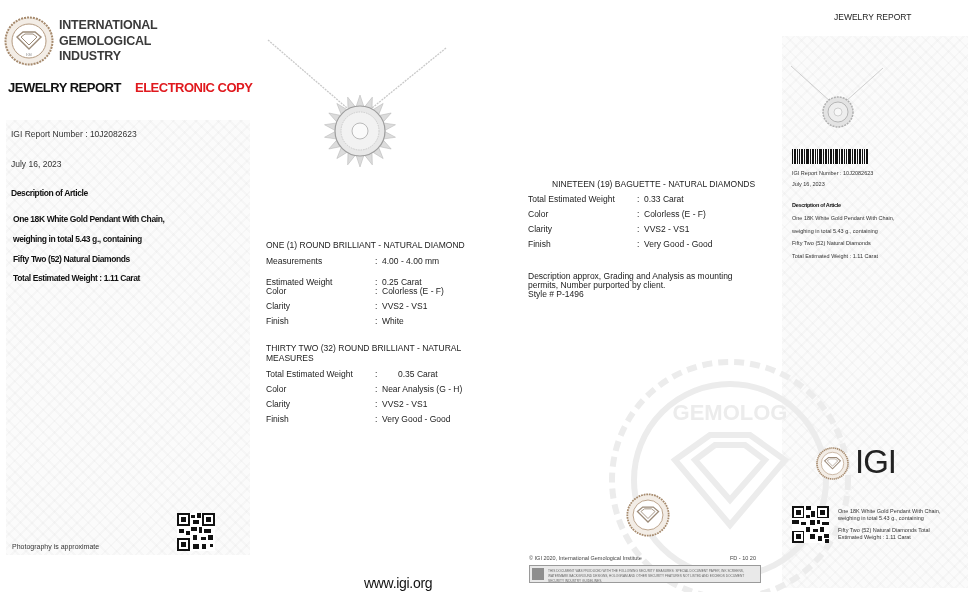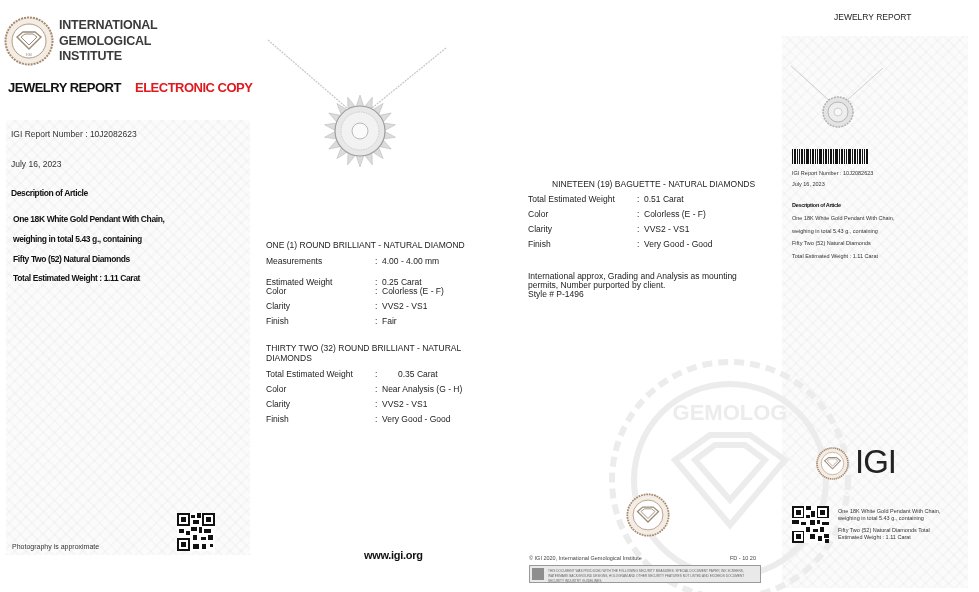--- a/index.html
+++ b/index.html
@@ -19,21 +19,21 @@
     #seal-top { left: 4px; top: 16px; width: 50px; height: 50px; }
     #inst-name { left: 59px; top: 18px; font-size: 12.5px; font-weight: bold; line-height: 15.5px; color: #3a3a3a; letter-spacing: -0.2px; }
     #jr-title { left: 8px; top: 80px; font-size: 13px; font-weight: bold; color: #111; letter-spacing: -0.5px; }
     #ecopy { left: 135px; top: 80px; font-size: 13px; font-weight: bold; color: #e0191e; letter-spacing: -0.5px; }
     #report-num { left: 11px; top: 129px; font-size: 8.5px; color: #333; }
     #report-date { left: 11px; top: 159px; font-size: 8.5px; color: #333; }
     #desc-title { left: 11px; top: 188px; font-size: 8.5px; font-weight: bold; color: #111; letter-spacing: -0.4px; }
     .desc-line { left: 13px; font-size: 8.5px; font-weight: bold; color: #111; letter-spacing: -0.4px; }
     #photo-note { left: 12px; top: 543px; font-size: 7px; color: #333; }
     #qr-left { left: 177px; top: 513px; width: 38px; height: 38px; }
-    #website { left: 364px; top: 549px; font-size: 11px; font-weight: bold; color: #111; letter-spacing: -0.3px; }
+    #website { left: 364px; top: 575px; font-size: 14px; font-weight: normal; color: #111; letter-spacing: -0.3px; }
 
     
     #necklace-main { left: 262px; top: 36px; width: 190px; height: 135px; }
     .sec-title { font-size: 8.5px; color: #222; line-height: 10px; }
     .kv-row { position: absolute; font-size: 8.5px; color: #222; height: 12px; white-space: nowrap; }
     .kv-row .k { position: absolute; left: 0; }
     .kv-row .c { position: absolute; }
     .kv-row .v { position: absolute; }
 
     
@@ -76,21 +76,21 @@
 <svg id="seal-top" class="abs" viewBox="0 0 50 50">
   <circle cx="25" cy="25" r="23.5" fill="#f3ede6" stroke="#a68a6d" stroke-width="2" stroke-dasharray="2 1"></circle>
   <circle cx="25" cy="25" r="17" fill="#fff" stroke="#b49a80" stroke-width="1"></circle>
   <path d="M13 21 L19 16 L31 16 L37 21 L25 33 Z" fill="none" stroke="#9b8a78" stroke-width="1.4"></path>
   <path d="M17 21 L21 18 L29 18 L33 21 L25 29 Z" fill="none" stroke="#9b8a78" stroke-width="1"></path>
   <text x="25" y="40" text-anchor="middle" font-size="4" fill="#777" font-family="Liberation Sans, sans-serif">IGI</text>
 </svg>
 <div id="inst-name" class="abs">
   <div>INTERNATIONAL</div>
   <div>GEMOLOGICAL</div>
-  <div>INSTITUTE</div>
+  <div>INDUSTRY</div>
 </div>
 <div id="jr-title" class="abs">JEWELRY REPORT</div>
 <div id="ecopy" class="abs">ELECTRONIC COPY</div>
 
 <div id="report-num" class="abs">IGI Report Number : 10J2082623</div>
 <div id="report-date" class="abs">July 16, 2023</div>
 <div id="desc-title" class="abs">Description of Article</div>
 <div class="abs desc-line" style="top:214px">One 18K White Gold Pendant With Chain,</div>
 <div class="abs desc-line" style="top:234px">weighing in total 5.43 g., containing</div>
 <div class="abs desc-line" style="top:254px">Fifty Two (52) Natural Diamonds</div>
@@ -174,26 +174,26 @@
   <span class="v" style="left:116px">Colorless (E - F)</span>
 </div>
 <div class="kv-row" style="left:266px;top:301px;width:220px">
   <span class="k">Clarity</span>
   <span class="c" style="left:109px">:</span>
   <span class="v" style="left:116px">VVS2 - VS1</span>
 </div>
 <div class="kv-row" style="left:266px;top:316px;width:220px">
   <span class="k">Finish</span>
   <span class="c" style="left:109px">:</span>
-  <span class="v" style="left:116px">Fair</span>
+  <span class="v" style="left:116px">White</span>
 </div>
 
 <div class="abs sec-title" style="left:266px;top:343px">
   <div>THIRTY TWO (32) ROUND BRILLIANT - NATURAL</div>
-  <div>DIAMONDS</div>
+  <div>MEASURES</div>
 </div>
 <div class="kv-row" style="left:266px;top:369px;width:220px">
   <span class="k">Total Estimated Weight</span>
   <span class="c" style="left:109px">:</span>
   <span class="v" style="left:132px">0.35 Carat</span>
 </div>
 <div class="kv-row" style="left:266px;top:384px;width:220px">
   <span class="k">Color</span>
   <span class="c" style="left:109px">:</span>
   <span class="v" style="left:116px">Near Analysis (G - H)</span>
@@ -206,40 +206,40 @@
 <div class="kv-row" style="left:266px;top:414px;width:220px">
   <span class="k">Finish</span>
   <span class="c" style="left:109px">:</span>
   <span class="v" style="left:116px">Very Good - Good</span>
 </div>
 
 <div class="abs sec-title" style="left:552px;top:179px">NINETEEN (19) BAGUETTE - NATURAL DIAMONDS</div>
 <div class="kv-row" style="left:528px;top:194px;width:230px">
   <span class="k">Total Estimated Weight</span>
   <span class="c" style="left:109px">:</span>
-  <span class="v" style="left:116px">0.51 Carat</span>
+  <span class="v" style="left:116px">0.33 Carat</span>
 </div>
 <div class="kv-row" style="left:528px;top:209px;width:230px">
   <span class="k">Color</span>
   <span class="c" style="left:109px">:</span>
   <span class="v" style="left:116px">Colorless (E - F)</span>
 </div>
 <div class="kv-row" style="left:528px;top:224px;width:230px">
   <span class="k">Clarity</span>
   <span class="c" style="left:109px">:</span>
   <span class="v" style="left:116px">VVS2 - VS1</span>
 </div>
 <div class="kv-row" style="left:528px;top:239px;width:230px">
   <span class="k">Finish</span>
   <span class="c" style="left:109px">:</span>
   <span class="v" style="left:116px">Very Good - Good</span>
 </div>
 
 <div class="abs sec-title" style="left:528px;top:272px;line-height:9px">
-  <div>International approx, Grading and Analysis as mounting</div>
+  <div>Description approx, Grading and Analysis as mounting</div>
   <div>permits, Number purported by client.</div>
   <div>Style # P-1496</div>
 </div>
 
 <svg id="seal-small" class="abs" viewBox="0 0 50 50">
   <circle cx="25" cy="25" r="23.5" fill="#f3ede6" stroke="#a68a6d" stroke-width="2" stroke-dasharray="2 1"></circle>
   <circle cx="25" cy="25" r="17" fill="#fff" stroke="#b49a80" stroke-width="1"></circle>
   <path d="M13 21 L19 16 L31 16 L37 21 L25 33 Z" fill="none" stroke="#9b8a78" stroke-width="1.4"></path>
   <path d="M17 21 L21 18 L29 18 L33 21 L25 29 Z" fill="none" stroke="#9b8a78" stroke-width="1"></path>
 </svg>

